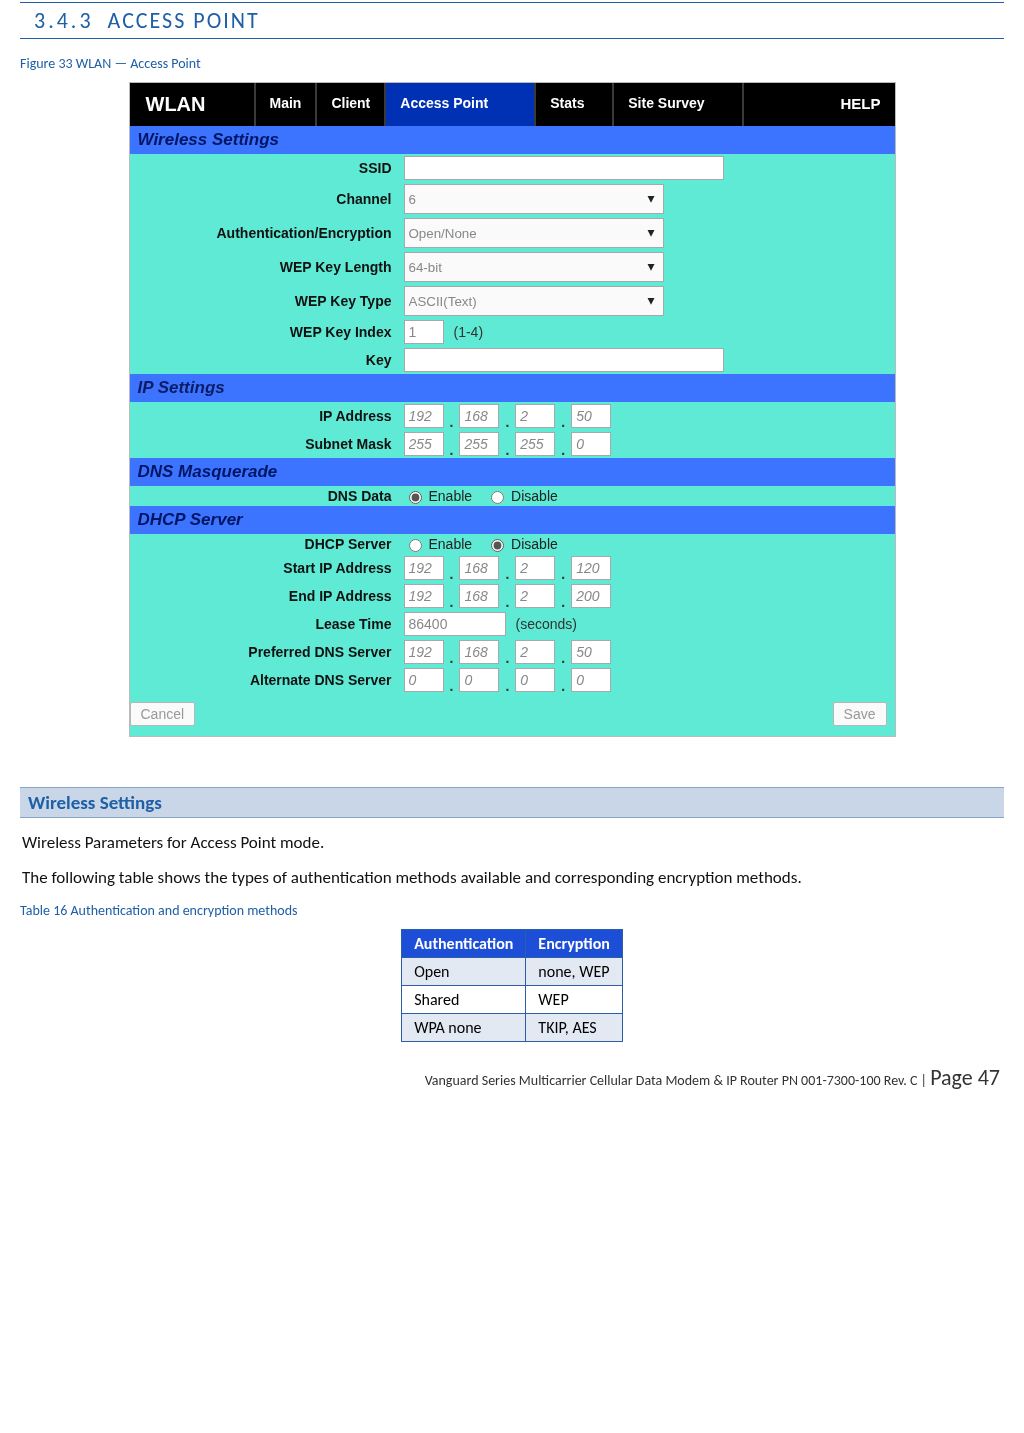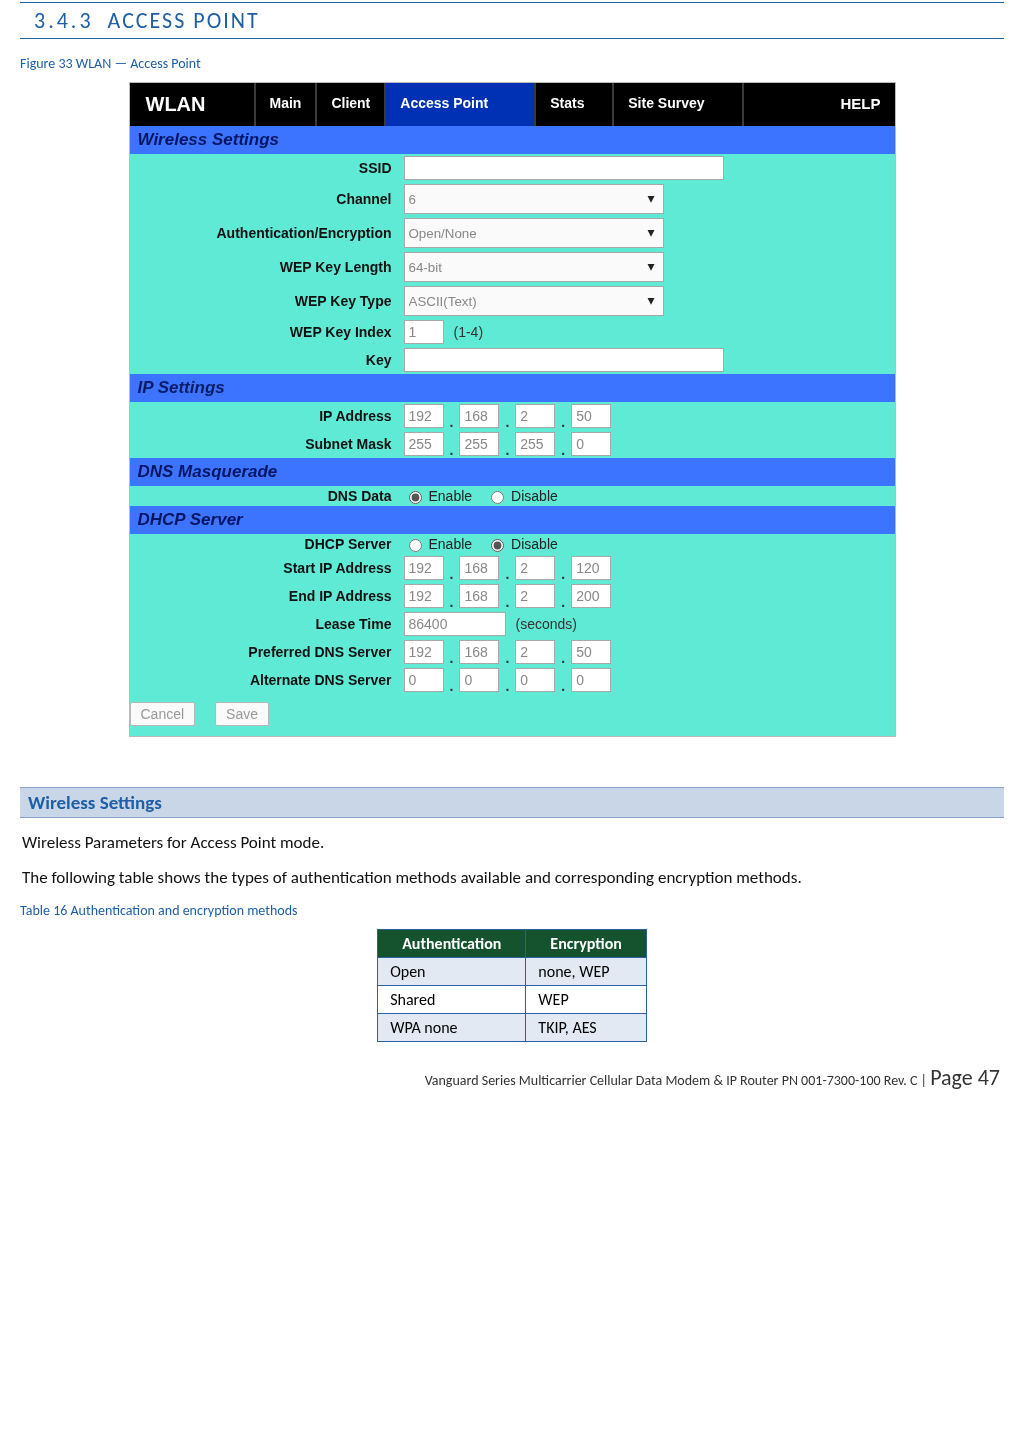--- a/index.html
+++ b/index.html
@@ -100,21 +100,21 @@
   .txt {
     border: 1px solid #a8a8a8;
     background: #fff;
     color: #888;
     padding: 2px 4px;
     font-family: Verdana, Arial, sans-serif;
     font-size: 14px;
     height: 18px;
   }
   .txt.wide { width: 310px; }
-  .txt.oct { width: 30px; }
+  .txt.oct { width: 30px; font-style: italic; }
   .txt.small { width: 30px; }
   .txt.lease { width: 92px; }
   .sel {
     border: 1px solid #a8a8a8;
     background: #fafafa;
     color: #888;
     padding: 2px 4px;
     height: 24px;
     width: 250px;
     appearance: none;
@@ -147,21 +147,21 @@
   }
   .radio-row input[type=radio] {
     accent-color: #555;
   }
   .hint {
     color: #333;
     margin-left: 6px;
   }
   .btn-row {
     display: flex;
-    justify-content: flex-start;
+    justify-content: space-between;
     gap: 20px;
     padding: 8px 8px 10px 0;
   }
   .btn {
     border: 1px solid #b7b7b7;
     background: #fafafa;
     color: #999;
     padding: 3px 10px;
     border-radius: 2px;
     font-family: Verdana, Arial, sans-serif;
@@ -182,25 +182,25 @@
     font-size: 17px;
     margin: 14px 2px;
     color: #111;
   }
 
   .auth-table {
     border-collapse: collapse;
     margin: 4px auto 0 auto;
   }
   .auth-table th {
-    background: #14532d;
+    background: #1d4ed8;
     color: #fff;
     font-weight: bold;
     text-align: left;
-    padding: 4px 24px;
+    padding: 4px 12px;
     border: 1px solid #2D5FA7;
     font-size: 16px;
   }
   .auth-table td {
     border: 1px solid #2D5FA7;
     padding: 4px 12px;
     font-size: 16px;
   }
   .auth-table tr.alt td { background: #E3E9F2; }
 

